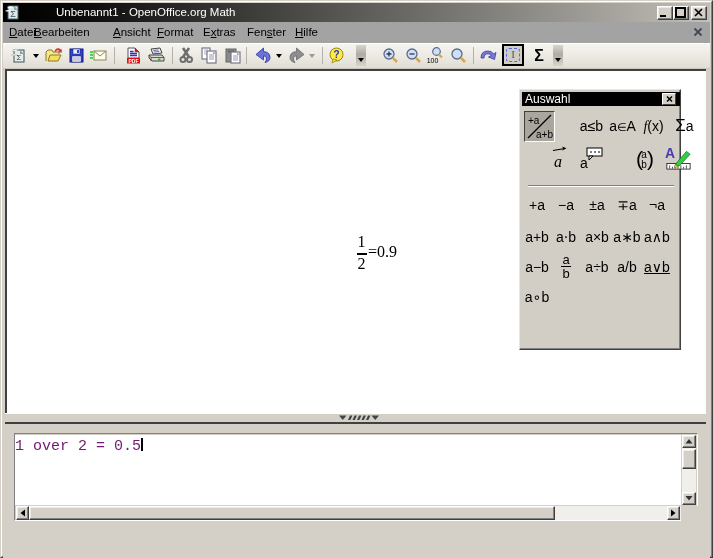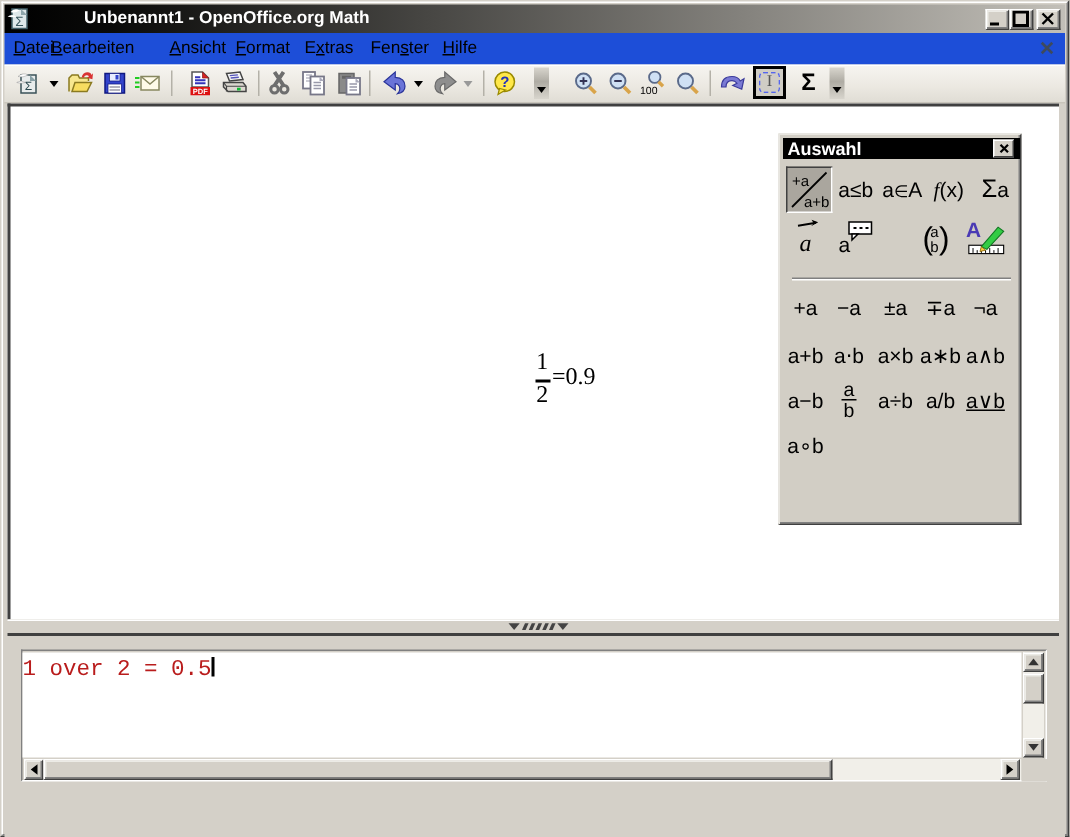--- a/index.html
+++ b/index.html
@@ -14,29 +14,29 @@
   border-right:1px solid #404040; border-bottom:1px solid #404040; }
 #frame-inner { left:1px; top:1px; width:711px; height:556px;
   border-top:1px solid #fff; border-left:1px solid #fff;
   border-right:1px solid #808080; border-bottom:1px solid #808080; }
 
 
 #titlebar { left:3px; top:3px; width:707px; height:19px;
   background:linear-gradient(to right, #000 0%, #0a0a09 10%, #c2bfb8 100%); }
 #titleicon { left:5px; top:4px; width:16px; height:16px; }
 #titletext { left:24px; top:4px; height:16px; line-height:16px; color:#fff;
-  font-weight:bold; font-size:11.5px;padding-left:32px; }
+  font-weight:normal; font-size:11.5px;padding-left:32px; }
 .tbtn { top:6px; width:16px; height:14px; background:#d4d0c8;
   border-top:1px solid #fff; border-left:1px solid #fff;
   border-right:1px solid #404040; border-bottom:1px solid #404040;
   box-shadow:inset -1px -1px 0 #808080, inset 1px 1px 0 #ecebe6; }
 #btn-min { left:657px; } #btn-max { left:673px; } #btn-close { left:691px; }
 
 
-#menubar { left:3px; top:22px; width:707px; height:21px; background:#1d4ed8;
+#menubar { left:3px; top:22px; width:707px; height:21px; background:#a3a3a3;
   font-size:11.5px; color:#000; }
 #menubar .mi { position:absolute; top:4px; }
 #menubar u { text-decoration:underline; }
 #menu-x { left:690px; top:5px; width:10px; height:10px; }
 
 
 #toolbar { left:3px; top:43px; width:707px; height:26px;
   background:linear-gradient(to bottom,#f6f4f0 0%, #ece9e2 55%, #e0ddd5 100%);
   border-top:1px solid #fff; border-bottom:1px solid #c9c5bb; }
 .ticon { position:absolute; top:3px; width:17px; height:17px; }
@@ -60,46 +60,46 @@
 #splitter { left:5px; top:413px; width:701px; height:9px; background:#d4d0c8;
   border-top:1px solid #fff; }
 
 
 #cmdwin { left:5px; top:422px; width:701px; height:108px; background:#d4d0c8;
   border-top:2px solid #404040; }
 #cmdbox { left:14px; top:433px; width:684px; height:88px;
   border-top:1px solid #808080; border-left:1px solid #808080;
   border-right:1px solid #fff; border-bottom:1px solid #fff; background:#d4d0c8; }
 #cmdtext-area { left:15px; top:435px; width:666px; height:70px; background:#fff;
-  font-family:"Liberation Mono", monospace; font-size:15px; line-height:15px; color:#b91c1c;
+  font-family:"Liberation Mono", monospace; font-size:15px; line-height:15px; color:#701a75;
   padding:3px 0 0 0; white-space:pre; }
 #vsb { left:682px; top:435px; width:14px; height:70px; background:#f1efe9; }
 #hsb { left:16px; top:506px; width:665px; height:14px; background:#f1efe9; }
 .sbtn { position:absolute; background:#d4d0c8;
   border-top:1px solid #fff; border-left:1px solid #fff;
   border-right:1px solid #404040; border-bottom:1px solid #404040;
   box-shadow:inset -1px -1px 0 #808080, inset 1px 1px 0 #ecebe6; }
 
 
 #statusbar { left:3px; top:531px; width:707px; height:23px; background:#d4d0c8; font-size:11px;margin-top:21px; }
 .spane { position:absolute; top:6px; height:15px;
   border-top:1px solid #808080; border-left:1px solid #808080;
   border-right:1px solid #fff; border-bottom:1px solid #fff; }
 
 
 #palette { left:519px; top:89px; width:162px; height:261px; background:#d2cec5;
   border-top:1px solid #e8e6e0; border-left:1px solid #e8e6e0;
   border-right:1px solid #404040; border-bottom:1px solid #404040;
   box-shadow:inset -1px -1px 0 #808080; }
 #pal-title { position:absolute; left:2px; top:2px; width:158px; height:14px; background:#000;
-  color:#fff; font-weight:bold; font-size:12px; line-height:14px; padding-left:3px; }
+  color:#fff; font-weight:normal; font-size:12px; line-height:14px; padding-left:3px; }
 #pal-x { position:absolute; right:4px; top:3px; width:14px; height:12px; background:#d4d0c8;
   border-top:1px solid #fff; border-left:1px solid #fff;
   border-right:1px solid #404040; border-bottom:1px solid #404040; }
-.pcell { position:absolute; width:31px; height:31px; text-align:center; font-size:14px; color:#000; }
+.pcell { position:absolute; width:31px; height:31px; text-align:center; font-size:14px; color:#000;margin-left:21px; }
 #pal-sel { position:absolute; left:4px; top:21px; width:31px; height:31px; background:#aaa69e;
   border-top:1px solid #404040; border-left:1px solid #404040;
   border-right:1px solid #fff; border-bottom:1px solid #fff; }
 #pal-sep { position:absolute; left:8px; top:95px; width:146px; height:2px;
   border-top:1px solid #808080; border-bottom:1px solid #fff; }
 .pop { position:absolute; width:30px; text-align:center; font-size:14px; color:#000; }
 </style>
 </head>
 <body>
 <div class="abs" id="frame-outer"></div>

